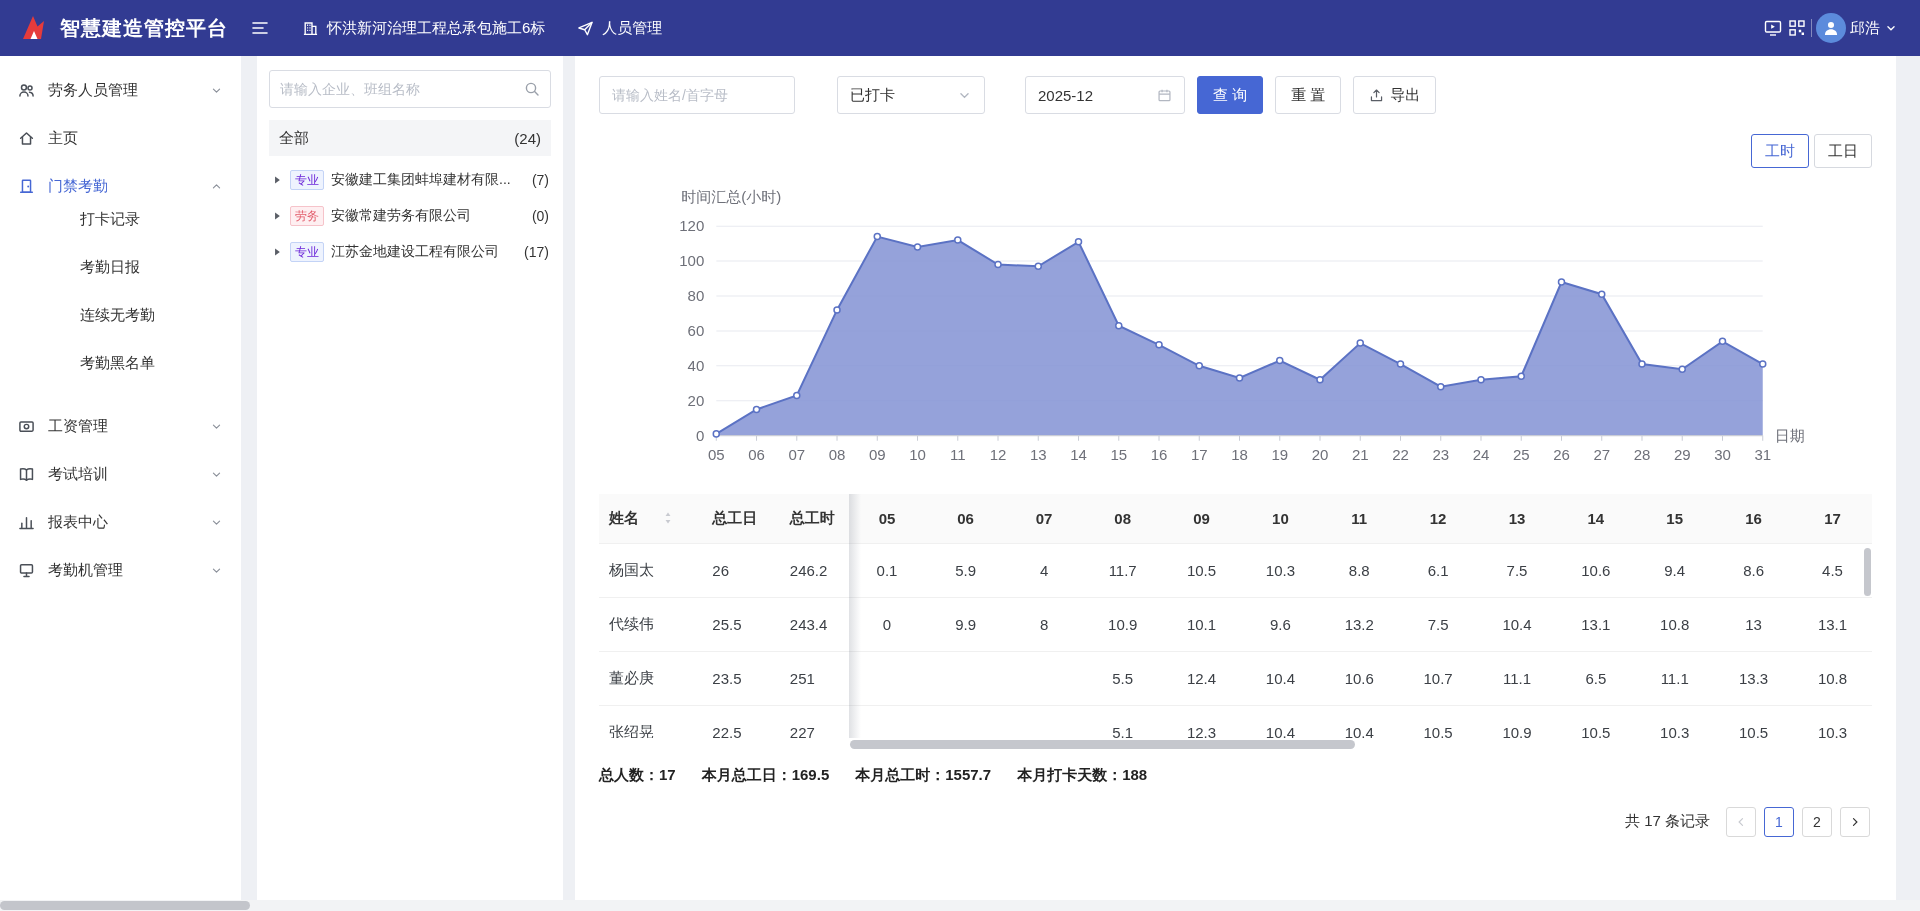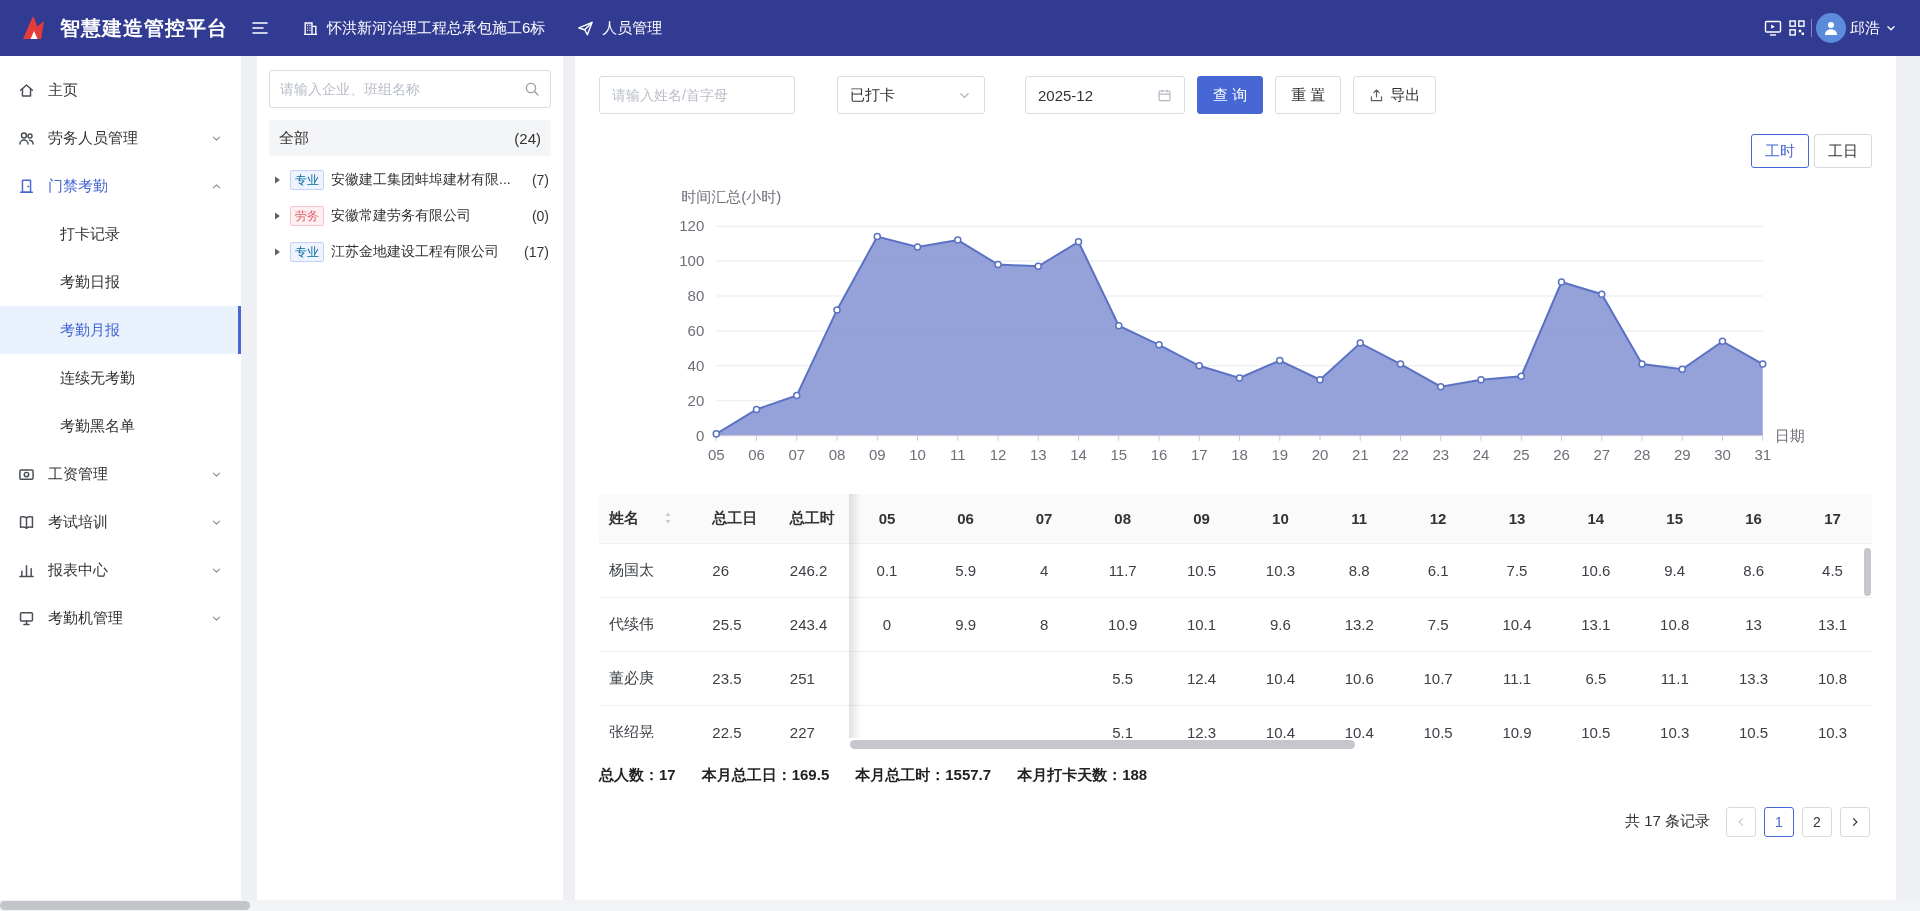--- a/index.html
+++ b/index.html
@@ -30,37 +30,37 @@
 
 .sidebar{position:absolute;left:0;top:56px;width:241px;bottom:11px;background:#fff;padding-top:10px;overflow:hidden;}
 .menu-item{height:48px;display:flex;align-items:center;padding:0 18px;cursor:pointer;color:#333;}
 .m-icon{width:17px;height:17px;margin-right:13px;display:inline-flex;color:#4a4f57;flex:none;}
 .m-icon svg{width:100%;height:100%;}
 .menu-label{font-size:15px;flex:1;white-space:nowrap;}
 .menu-chev{width:13px;height:13px;display:inline-flex;color:#8a8f99;flex:none;}
 .menu-chev svg{width:100%;height:100%;}
 .menu-item.active-parent{color:var(--accent);}
 .menu-item.active-parent .m-icon{color:var(--accent);}
-.submenu-item{height:48px;display:flex;align-items:center;padding-left:60px;font-size:15px;cursor:pointer;color:#333;}
+.submenu-item{height:48px;display:flex;align-items:flex-start;padding-left:80px;font-size:15px;cursor:pointer;color:#333;}
 .submenu-item.active{background:#e9f1fd;color:var(--accent);border-right:3px solid var(--accent);}
 
 
 .tree-panel{position:absolute;left:257px;top:56px;width:306px;bottom:11px;background:#fff;padding:14px 12px;overflow:hidden;}
 .search-box{height:38px;border:1px solid #d9dce3;border-radius:3px;display:flex;align-items:center;padding:0 10px;gap:8px;justify-content:flex-end;}
 .search-box input{flex:1;border:0;outline:0;font-size:14px;font-family:inherit;color:#333;min-width:0;background:transparent;}
 .search-box input::placeholder{color:#b8bdc7;}
 .search-ic{width:16px;height:16px;color:#9aa0aa;display:inline-flex;flex:none;}
 .search-ic svg{width:100%;height:100%;}
 .all-row{margin-top:12px;height:36px;background:#f4f5f7;display:flex;align-items:center;justify-content:space-between;padding:0 10px;font-size:15px;cursor:pointer;}
 .tree-list{margin-top:6px;}
 .tree-item{height:36px;display:flex;align-items:center;gap:7px;padding:0 2px;font-size:14px;cursor:pointer;}
 .tree-caret{width:12px;height:12px;display:inline-flex;color:#5a5e66;flex:none;}
 .tree-caret svg{width:100%;height:100%;}
 .tree-tag{font-size:12px;line-height:1;padding:3px 4px;border-radius:2px;flex:none;}
-.tag-blue{color:#0369a1;background:#eef3fe;border:1px solid #c3d3f6;}
+.tag-blue{color:#6d28d9;background:#eef3fe;border:1px solid #c3d3f6;}
 .tag-red{color:#e25b6a;background:#feeff1;border:1px solid #f6c3ca;}
 .tree-name{flex:1;white-space:nowrap;overflow:hidden;color:#333;}
 .tree-count{color:#333;flex:none;}
 
 
 .main-panel{position:absolute;left:575px;top:56px;right:24px;bottom:11px;background:#fff;padding:20px 24px 0;overflow:hidden;}
 .filter-bar{display:flex;align-items:center;}
 .input-box{height:38px;border:1px solid #d9dce3;border-radius:3px;display:flex;align-items:center;padding:0 12px;font-size:15px;color:#333;background:#fff;cursor:pointer;}
 .name-field{width:196px;}
 .name-field input{border:0;outline:0;width:100%;font-size:14px;font-family:inherit;background:transparent;}
@@ -175,65 +175,62 @@
         </svg>
     </span>
   </div>
 </header>
 
 <aside class="sidebar">
   <nav class="menu">
       <div class="menu-item">
         <span class="m-icon">
           <svg viewBox="0 0 16 16" fill="none" stroke="currentColor" stroke-width="1.4" stroke-linecap="round" stroke-linejoin="round">
-            <path d="M2.5 7.8 8 2.8l5.5 5"></path>
-            <path d="M4.2 6.8v6.4h7.6V6.8"></path>
-          </svg>
-        </span>
-        <span class="menu-label">主页</span>
-      </div>
-      <div class="menu-item">
-        <span class="m-icon">
-          <svg viewBox="0 0 16 16" fill="none" stroke="currentColor" stroke-width="1.4" stroke-linecap="round" stroke-linejoin="round">
             <circle cx="5.6" cy="5.2" r="2.3"></circle>
             <path d="M1.8 13.2c0-2.1 1.7-3.8 3.8-3.8s3.8 1.7 3.8 3.8"></path>
             <circle cx="11.3" cy="5.6" r="1.9"></circle>
             <path d="M10.8 9.6c1.9.2 3.4 1.7 3.4 3.6"></path>
           </svg>
         </span>
         <span class="menu-label">劳务人员管理</span>
         <span class="menu-chev">
           <svg viewBox="0 0 16 16" fill="none" stroke="currentColor" stroke-width="1.4" stroke-linecap="round" stroke-linejoin="round">
             <path d="M4.2 6.2 8 10l3.8-3.8"></path>
           </svg>
         </span>
       </div>
+      <div class="menu-item">
+        <span class="m-icon">
+          <svg viewBox="0 0 16 16" fill="none" stroke="currentColor" stroke-width="1.4" stroke-linecap="round" stroke-linejoin="round">
+            <path d="M2.5 7.8 8 2.8l5.5 5"></path>
+            <path d="M4.2 6.8v6.4h7.6V6.8"></path>
+          </svg>
+        </span>
+        <span class="menu-label">主页</span>
+      </div>
       <div class="menu-item active-parent">
         <span class="m-icon">
           <svg viewBox="0 0 16 16" fill="none" stroke="currentColor" stroke-width="1.4" stroke-linecap="round" stroke-linejoin="round">
             <rect x="4.2" y="2.2" width="7.6" height="11.3" rx="0.5"></rect>
             <circle cx="9.6" cy="8" r="0.9" fill="currentColor" stroke="none"></circle>
             <path d="M2.5 13.5h11"></path>
           </svg>
         </span>
         <span class="menu-label">门禁考勤</span>
         <span class="menu-chev">
           <svg viewBox="0 0 16 16" fill="none" stroke="currentColor" stroke-width="1.4" stroke-linecap="round" stroke-linejoin="round">
             <path d="M4.2 9.8 8 6l3.8 3.8"></path>
           </svg>
         </span>
       </div>
       <div class="submenu-item">
         <span>打卡记录</span>
       </div>
       <div class="submenu-item">
         <span>考勤日报</span>
-      </div>
-      <div class="submenu-item active">
-        <span>考勤月报</span>
       </div>
       <div class="submenu-item">
         <span>连续无考勤</span>
       </div>
       <div class="submenu-item">
         <span>考勤黑名单</span>
       </div>
       <div class="menu-item">
         <span class="m-icon">
           <svg viewBox="0 0 16 16" fill="none" stroke="currentColor" stroke-width="1.4" stroke-linecap="round" stroke-linejoin="round">

